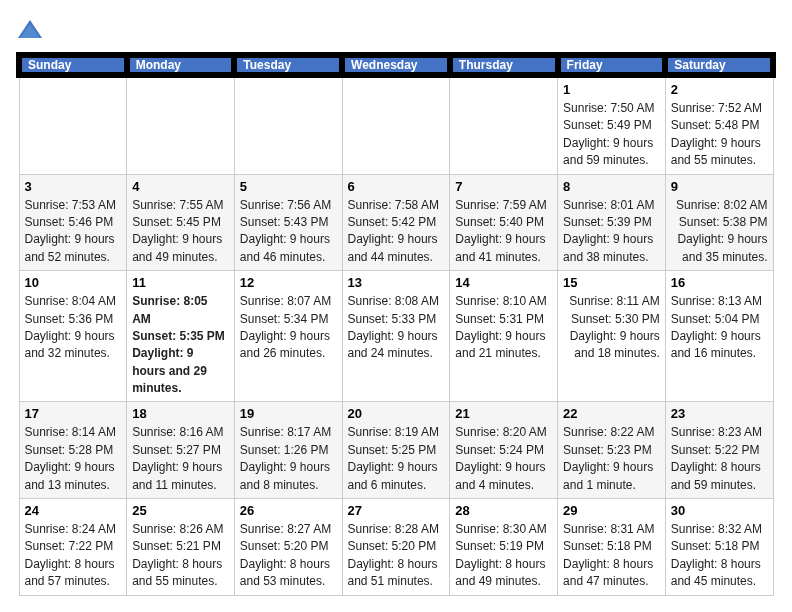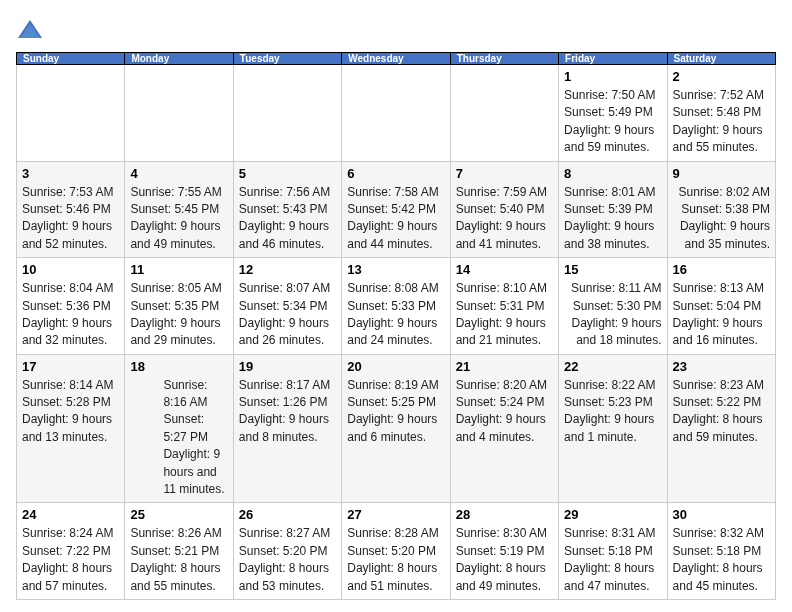--- a/index.html
+++ b/index.html
@@ -47,23 +47,23 @@
     .calendar {
       width: 100%;
       border-collapse: collapse;
       font-size: 11px;
     }
     .calendar th {
       background-color: #4472c4;
       color: #fff;
       text-align: left;
       padding: 0 6px;
-      font-size: 10px;
+      font-size: 12px;
       font-weight: bold;
-      border: 1px solid #000000;
+      border: 6px solid #000000;
     }
     .calendar td {
       border: 1px solid #ccc;
       vertical-align: top;
       padding: 4px 5px;
       width: 108px;
       min-height: 80px;
       background: #fff;
     }
     .calendar tr:nth-child(even) td {
@@ -182,21 +182,21 @@
       </tr>
       <tr>
         <td>
           <span class="day-num">10</span>
           <div class="day-info" style="white-space: pre-line;">Sunrise: 8:04 AM
 Sunset: 5:36 PM
 Daylight: 9 hours and 32 minutes.</div>
         </td>
         <td>
           <span class="day-num">11</span>
-          <div class="day-info" style="white-space: pre-line;">Sunrise: 8:05 AM
+          <div class="day-info" style="white-space: pre-line; font-weight: bold;">Sunrise: 8:05 AM
 Sunset: 5:35 PM
 Daylight: 9 hours and 29 minutes.</div>
         </td>
         <td>
           <span class="day-num">12</span>
           <div class="day-info" style="white-space: pre-line;">Sunrise: 8:07 AM
 Sunset: 5:34 PM
 Daylight: 9 hours and 26 minutes.</div>
         </td>
         <td>
@@ -226,21 +226,21 @@
       </tr>
       <tr>
         <td>
           <span class="day-num">17</span>
           <div class="day-info" style="white-space: pre-line;">Sunrise: 8:14 AM
 Sunset: 5:28 PM
 Daylight: 9 hours and 13 minutes.</div>
         </td>
         <td>
           <span class="day-num">18</span>
-          <div class="day-info" style="white-space: pre-line; margin-left: 33px;">Sunrise: 8:16 AM
+          <div class="day-info" style="white-space: pre-line;">Sunrise: 8:16 AM
 Sunset: 5:27 PM
 Daylight: 9 hours and 11 minutes.</div>
         </td>
         <td>
           <span class="day-num">19</span>
           <div class="day-info" style="white-space: pre-line;">Sunrise: 8:17 AM
 Sunset: 1:26 PM
 Daylight: 9 hours and 8 minutes.</div>
         </td>
         <td>

